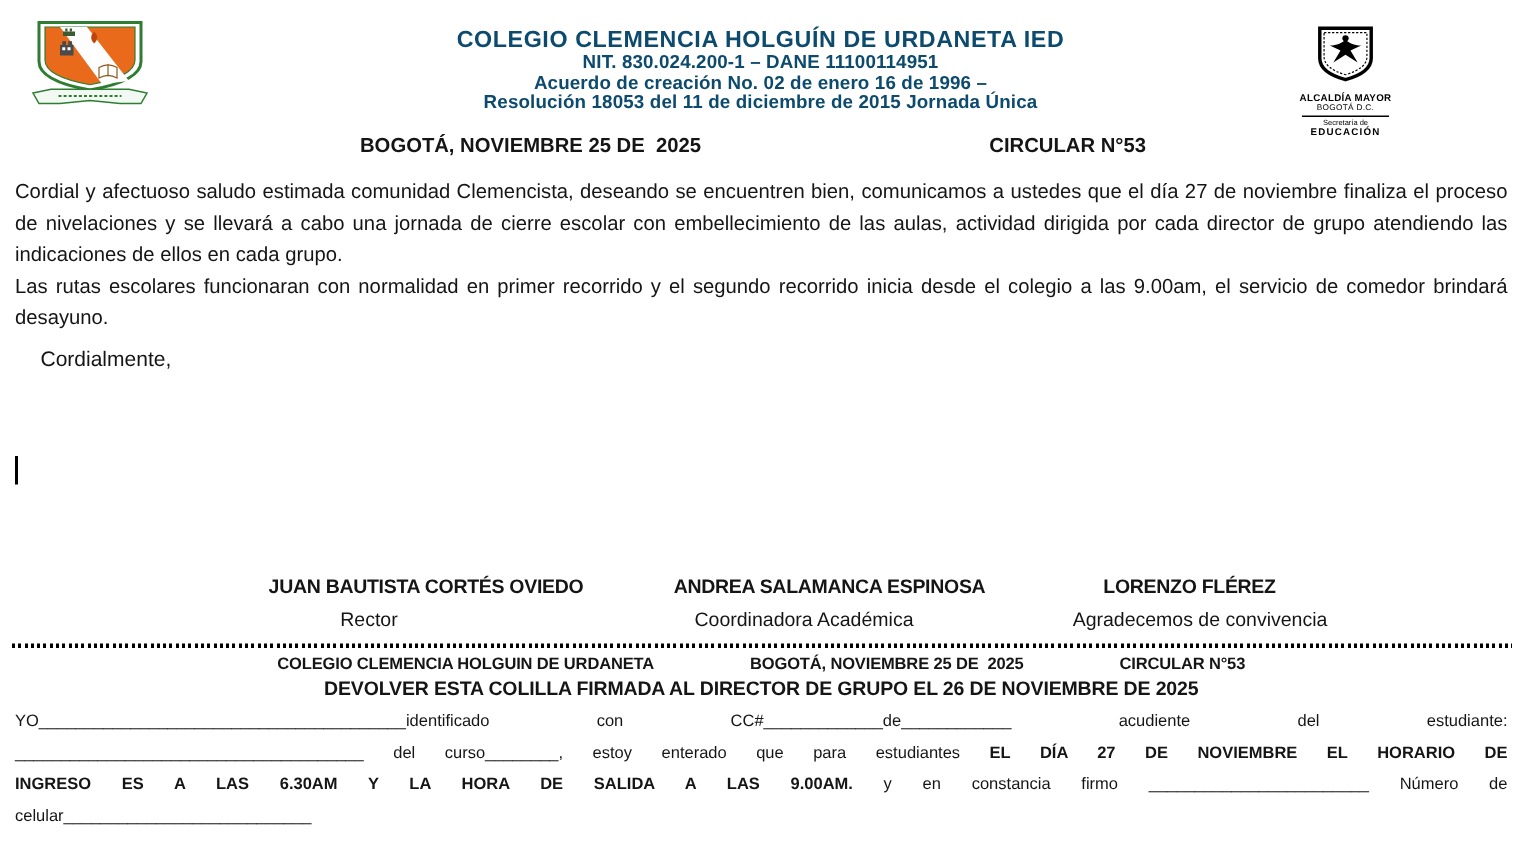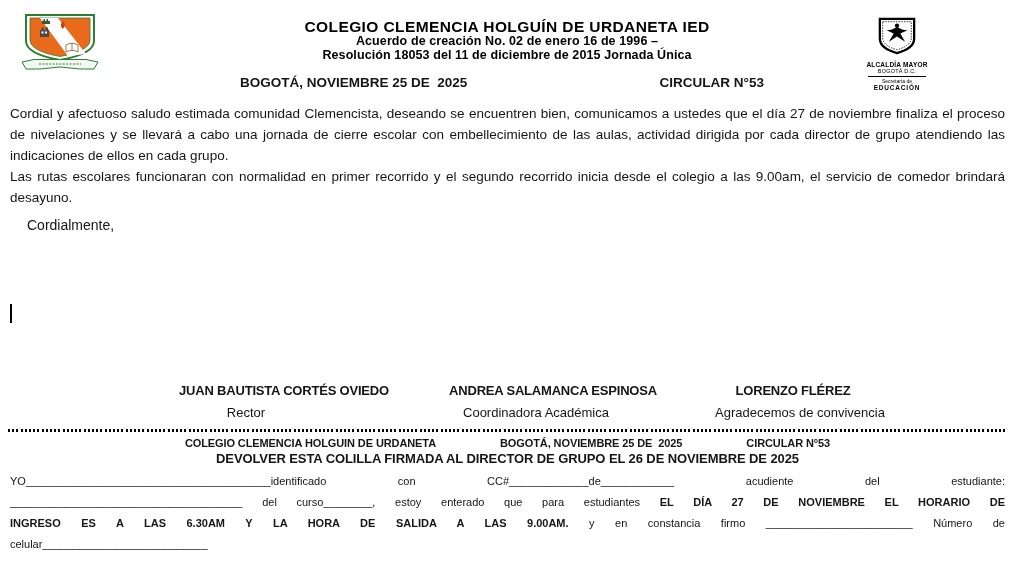--- a/index.html
+++ b/index.html
@@ -11,21 +11,21 @@
 
   
   .school-crest { position:absolute; left:16px; top:12px; }
   .city-logo { position:absolute; left:858px; top:16px; width:78px; text-align:center; color:#000; }
   .city-logo .l1 { font-size:6.5px; font-weight:bold; letter-spacing:.2px; margin-top:1px; }
   .city-logo .l2 { font-size:5.5px; letter-spacing:.2px; }
   .city-logo .divider { height:1px; background:#000; margin:2px 10px 1px 10px; }
   .city-logo .l3 { font-size:5px; }
   .city-logo .l4 { font-size:6.5px; font-weight:bold; letter-spacing:.8px; }
 
-  .header-text { padding-top:18px; text-align:center; font-weight:bold; color:#000000; }
+  .header-text { padding-top:18px; text-align:center; font-weight:bold; color:#0c4a6e; }
   .school-name { font-size:15.5px; letter-spacing:.4px; line-height:17px; }
   .header-sub { font-size:12.5px; line-height:13.5px; letter-spacing:.1px; }
 
   
   .dateline { display:flex; justify-content:space-between; padding:0 250px 0 240px;
     margin-top:13px; font-weight:bold; font-size:13.5px; }
 
   
   .body-block { margin-top:13px; padding:0 9px 0 10px; font-size:13.5px; line-height:21px;
     text-align:justify; }
@@ -96,20 +96,21 @@
     </svg>
     <div class="l1">ALCALDÍA MAYOR</div>
     <div class="l2">BOGOTÁ D.C.</div>
     <div class="divider"></div>
     <div class="l3">Secretaría de</div>
     <div class="l4">EDUCACIÓN</div>
   </div>
 
   <div class="header-text">
     <div class="school-name">COLEGIO CLEMENCIA HOLGUÍN DE URDANETA IED</div>
+    <div class="header-sub">NIT. 830.024.200-1 – DANE 11100114951</div>
     <div class="header-sub">Acuerdo de creación No. 02 de enero 16 de 1996 –</div>
     <div class="header-sub">Resolución 18053 del 11 de diciembre de 2015 Jornada Única</div>
   </div>
 
   <div class="dateline">
     <span>BOGOTÁ, NOVIEMBRE 25 DE&nbsp; 2025</span>
     <span>CIRCULAR N°53</span>
   </div>
 
   <div class="body-block">

